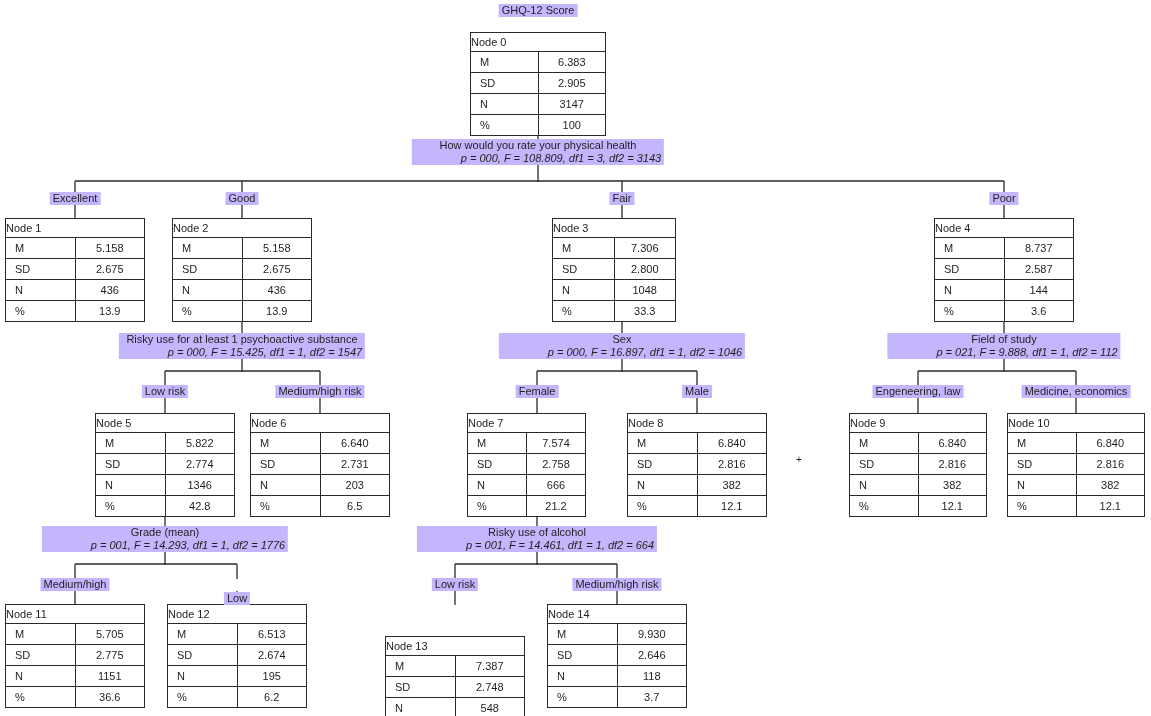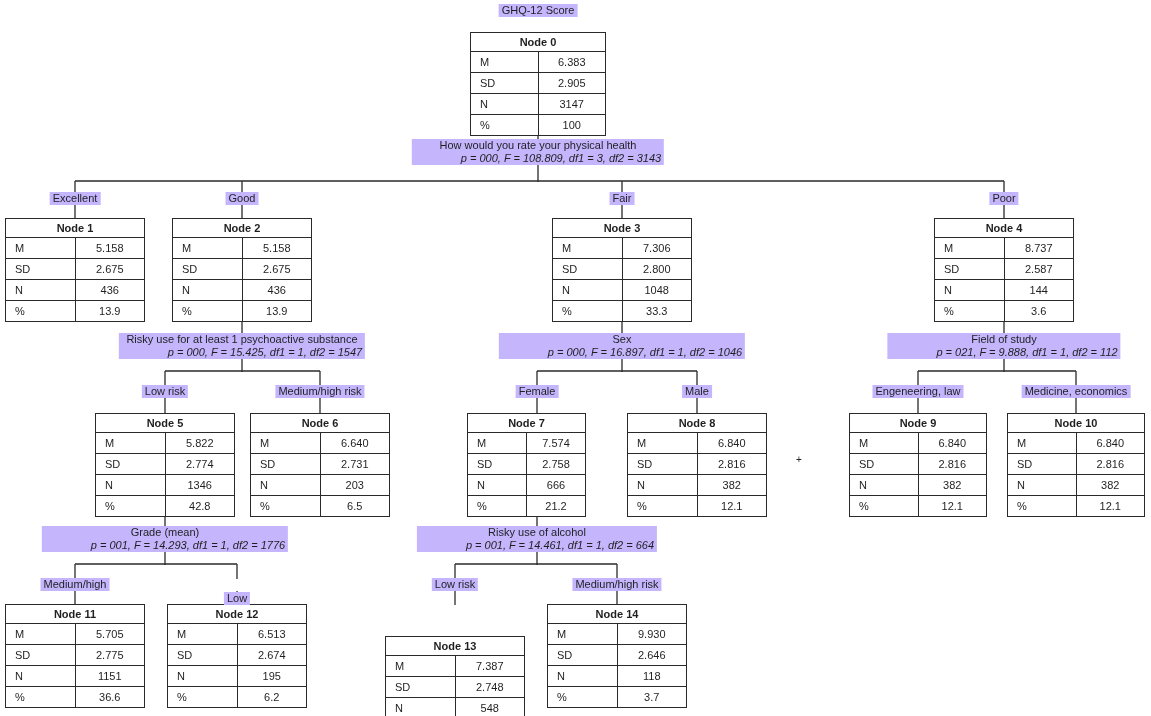--- a/index.html
+++ b/index.html
@@ -34,21 +34,21 @@
     background: #ffffff;
     table-layout: fixed;
   }
   .node-table, .node-table td { border: 1.4px solid #2a2a2a; }
   .node-table td {
     font-size: 11px;
     padding: 0;
     height: 20px;
     overflow: hidden;
   }
-  .node-table td.hdr { font-weight: bold; text-align: center; height: 18px; }
+  .node-table td.hdr { font-weight: normal; text-align: left; height: 18px; }
   .node-table td.lbl { width: 45%; padding-left: 9px; text-align: left; }
   .node-table td.val { text-align: center; }
   #plus-mark {
     position: absolute;
     transform: translate(-50%, -50%);
     font-size: 10px;
     color: #1f1f1f;
   }
 </style>
 </head>
@@ -170,21 +170,21 @@
         <tr>
           <td class="lbl">N</td>
           <td class="val">436</td>
         </tr>
         <tr>
           <td class="lbl">%</td>
           <td class="val">13.9</td>
         </tr>
       </tbody>
     </table>
-    <table class="node-table" style="left: 552px; top: 218px; width: 140px;">
+    <table class="node-table" style="left: 552px; top: 218px; width: 124px;">
       <tbody>
         <tr>
           <td class="hdr" colspan="2">Node 3</td>
         </tr>
         <tr>
           <td class="lbl">M</td>
           <td class="val">7.306</td>
         </tr>
         <tr>
           <td class="lbl">SD</td>

